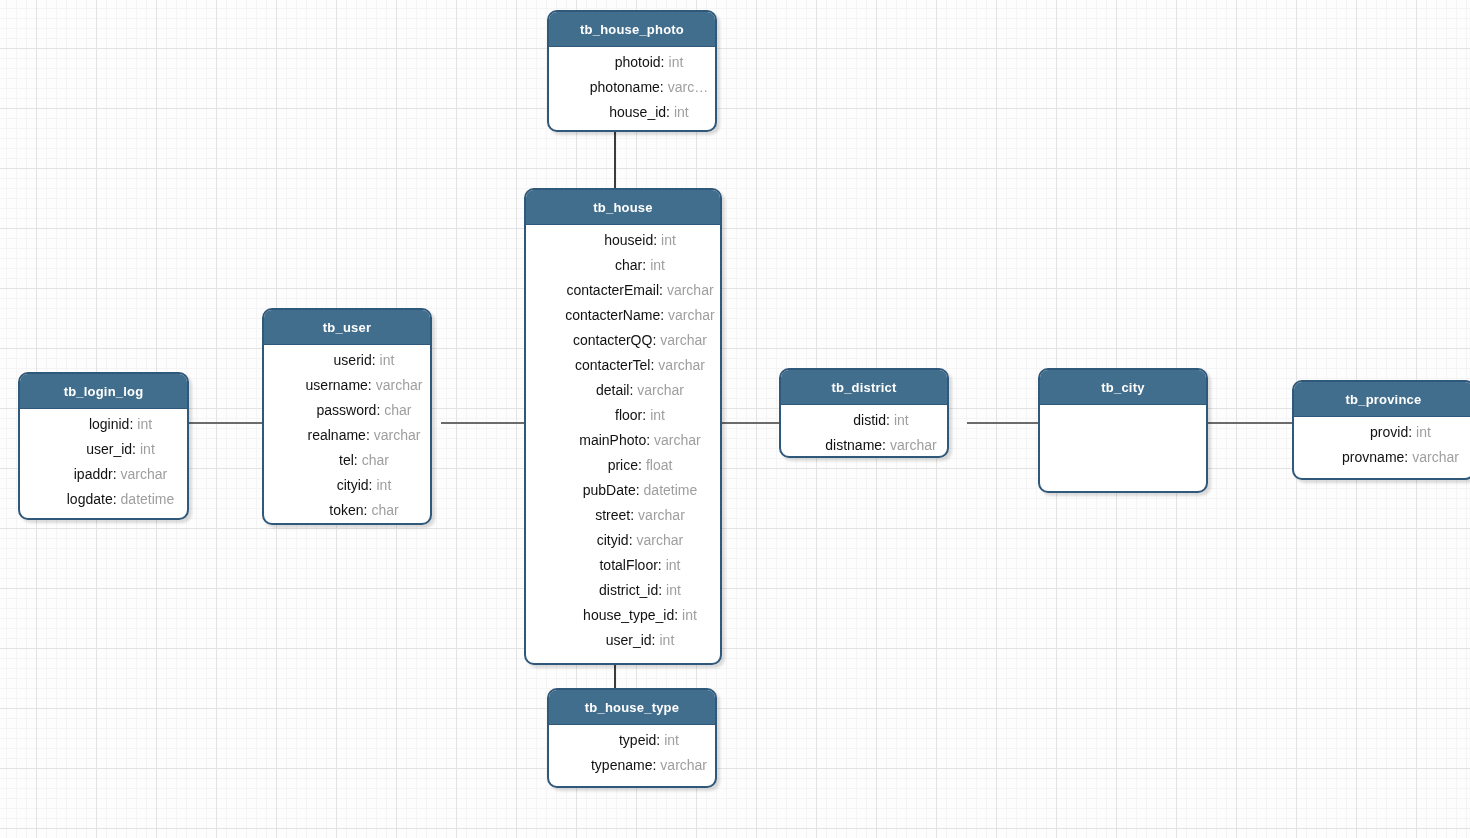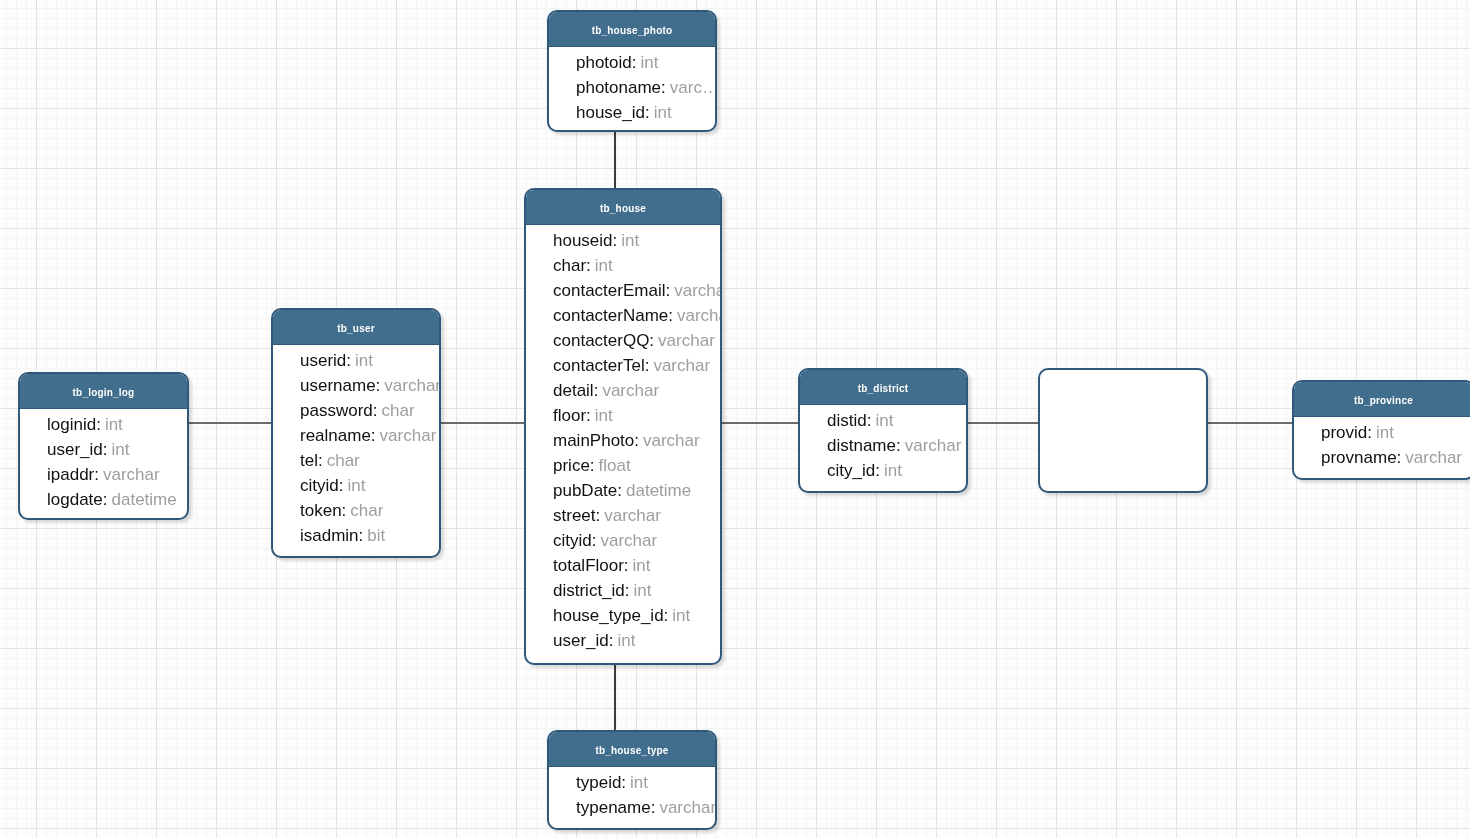--- a/index.html
+++ b/index.html
@@ -33,33 +33,34 @@
   .entity-header {
     height: 34px;
     line-height: 34px;
     background: #426e8d;
     text-align: center;
     border-bottom: 1px solid #30587a;
   }
   .entity-title {
     color: #ffffff;
     font-weight: bold;
-    font-size: 10px;
+    font-size: 13px;
     letter-spacing: 0.2px;
   }
   .entity-body {
     padding-top: 3px;
   }
   .row {
     height: 25px;
     line-height: 25px;
-    padding-left: 27px;
-    font-size: 17px;
+    padding-left: 34px;
+    font-size: 14px;
     white-space: nowrap;
     overflow: hidden;
+    text-align: center;
   }
   .fname { color: #111111; }
   .ftype { color: #9e9e9e; margin-left: 4px; }
   .connector {
     position: absolute;
     background: #6b6b6b;
   }
   .connector.h { height: 2px; }
   .connector.v { width: 2px; background: #3c3c3c; }
 </style>
@@ -125,21 +126,21 @@
         <div class="row"><span class="fname">totalFloor:</span><span class="ftype">int</span></div>
 
         <div class="row"><span class="fname">district_id:</span><span class="ftype">int</span></div>
 
         <div class="row"><span class="fname">house_type_id:</span><span class="ftype">int</span></div>
 
         <div class="row"><span class="fname">user_id:</span><span class="ftype">int</span></div>
       </div>
   </div>
 
-  <div class="entity" style="left:271px;top:308px;width:170px;height:250px">
+  <div class="entity" style="left:262px;top:308px;width:170px;height:217px">
     <div class="entity-header">
       <span class="entity-title">tb_user</span>
     </div>
     <div class="entity-body">
 
         <div class="row"><span class="fname">userid:</span><span class="ftype">int</span></div>
 
         <div class="row"><span class="fname">username:</span><span class="ftype">varchar</span></div>
 
         <div class="row"><span class="fname">password:</span><span class="ftype">char</span></div>
@@ -165,50 +166,53 @@
         <div class="row"><span class="fname">loginid:</span><span class="ftype">int</span></div>
 
         <div class="row"><span class="fname">user_id:</span><span class="ftype">int</span></div>
 
         <div class="row"><span class="fname">ipaddr:</span><span class="ftype">varchar</span></div>
 
         <div class="row"><span class="fname">logdate:</span><span class="ftype">datetime</span></div>
       </div>
   </div>
 
-  <div class="entity" style="left:798px;top:368px;width:170px;height:125px">
+  <div class="entity" style="left:779px;top:368px;width:170px;height:90px">
     <div class="entity-header">
       <span class="entity-title">tb_district</span>
     </div>
     <div class="entity-body">
 
         <div class="row"><span class="fname">distid:</span><span class="ftype">int</span></div>
 
         <div class="row"><span class="fname">distname:</span><span class="ftype">varchar</span></div>
 
         <div class="row"><span class="fname">city_id:</span><span class="ftype">int</span></div>
       </div>
   </div>
 
   <div class="entity" style="left:1038px;top:368px;width:170px;height:125px">
+    <div class="entity-header">
+      <span class="entity-title">tb_city</span>
+    </div>
   </div>
 
   <div class="entity" style="left:1292px;top:380px;width:183px;height:100px">
     <div class="entity-header">
       <span class="entity-title">tb_province</span>
     </div>
     <div class="entity-body">
 
         <div class="row"><span class="fname">provid:</span><span class="ftype">int</span></div>
 
         <div class="row"><span class="fname">provname:</span><span class="ftype">varchar</span></div>
       </div>
   </div>
 
-  <div class="entity" style="left:547px;top:730px;width:170px;height:100px">
+  <div class="entity" style="left:547px;top:688px;width:170px;height:100px">
     <div class="entity-header">
       <span class="entity-title">tb_house_type</span>
     </div>
     <div class="entity-body">
 
         <div class="row"><span class="fname">typeid:</span><span class="ftype">int</span></div>
 
         <div class="row"><span class="fname">typename:</span><span class="ftype">varchar</span></div>
       </div>
   </div>

